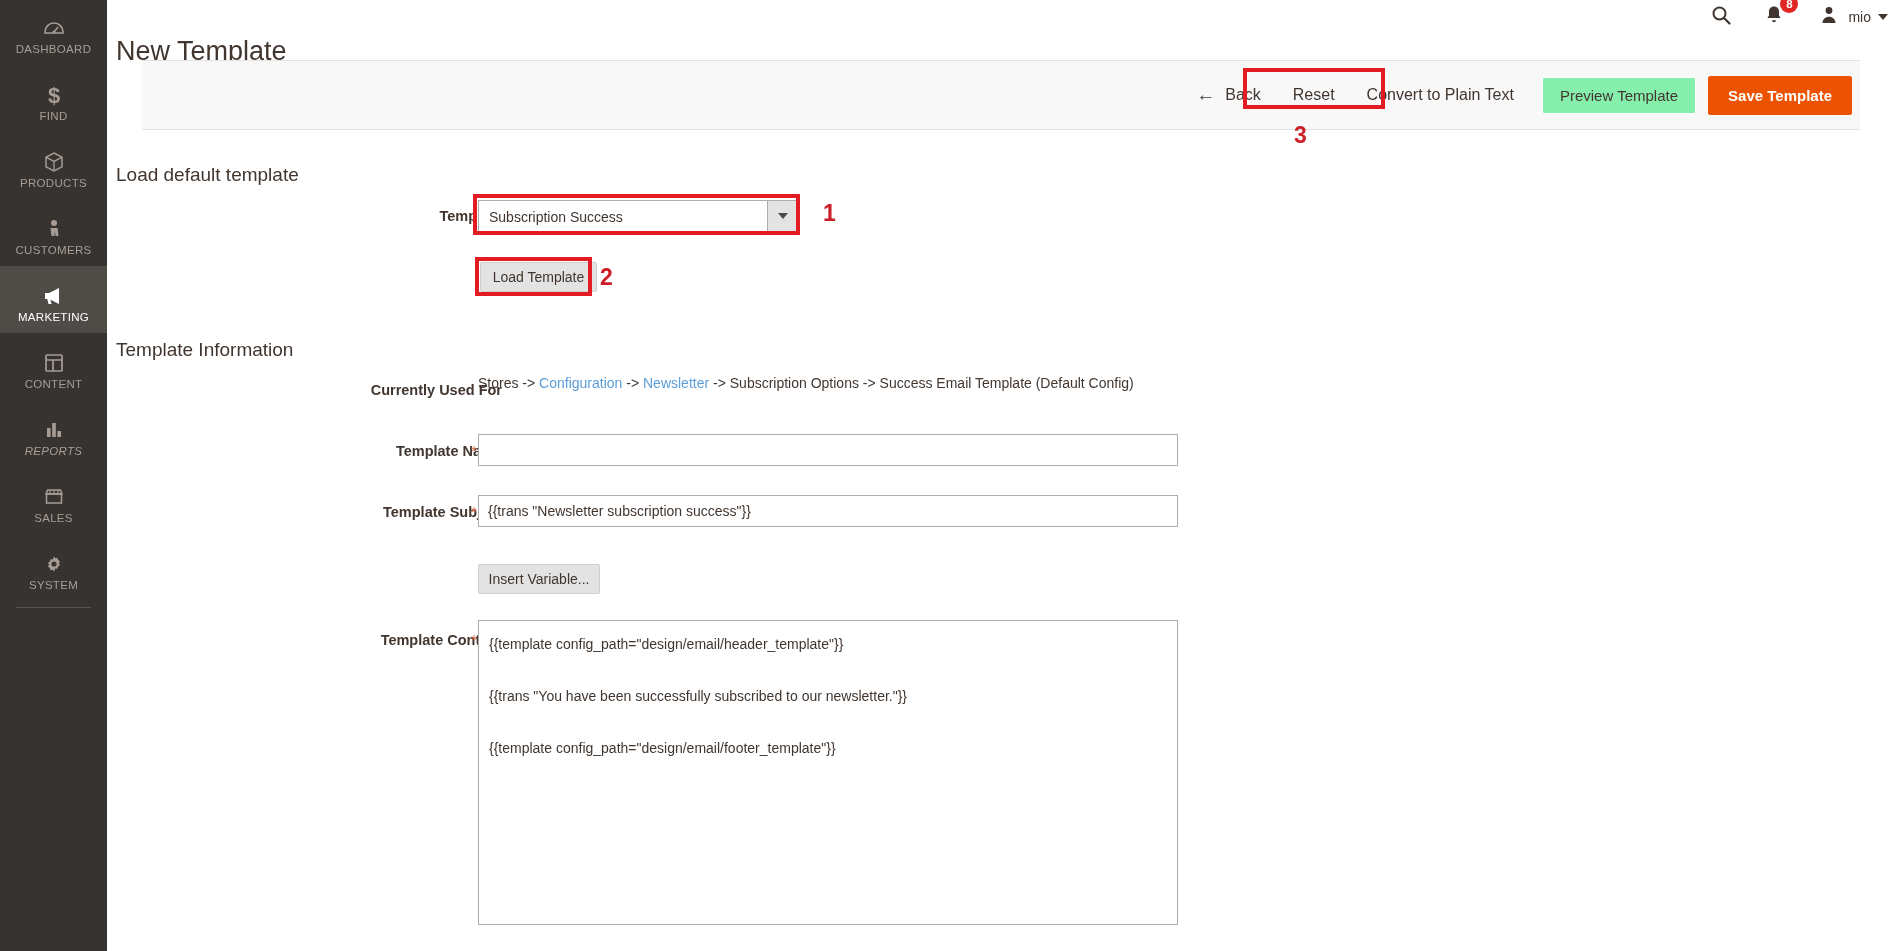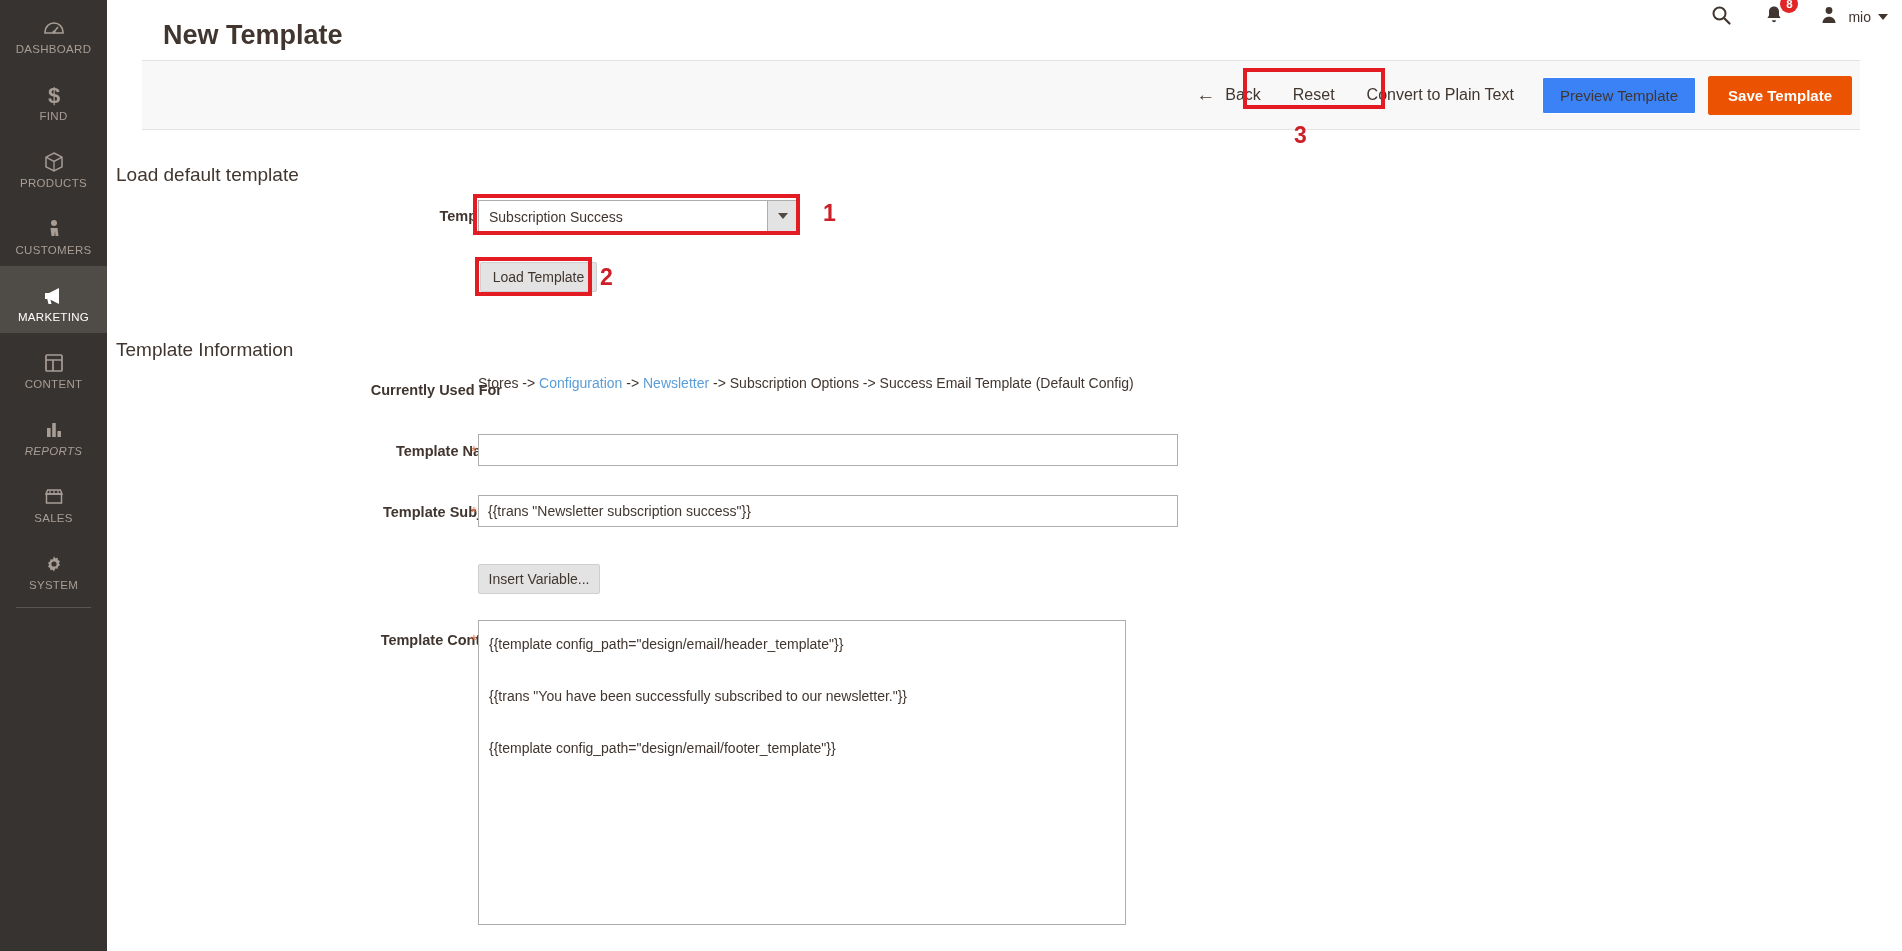--- a/index.html
+++ b/index.html
@@ -59,27 +59,26 @@
 
   
   .page-header {
     position: absolute;
     left: 107px; top: 0;
     width: 1795px; height: 55px;
     background: #ffffff;
   }
   .page-title {
     position: absolute;
-    left: 9px; top: 0px;
+    left: 9px; top: 16px;
     font-size: 27px;
     color: #41362f;
-    font-weight: bold;
+    font-weight: normal;
     line-height: 34px;
     white-space: nowrap;
-    margin-left: 47px;
   }
   .header-right {
     position: absolute;
     right: 14px; top: 0px;
     height: 34px;
     display: flex;
     align-items: center;
     gap: 0px;
   }
   .hdr-btn {
@@ -435,21 +434,21 @@
     <div class="tb-link">
       <span class="arrow-left">←</span>
       <span>Back</span>
     </div>
     <div class="tb-link">
       <span>Reset</span>
     </div>
     <div class="tb-link">
       <span>Convert to Plain Text</span>
     </div>
-    <button class="tb-btn" style="background:#3b82f6;border-color:#ffffff;text-align:right;">Preview Template</button>
+    <button class="tb-btn" style="background:#86efac;border-color:#ffffff;text-align:right;">Preview Template</button>
     <button class="tb-btn primary">Save Template</button>
   </div>
 
   <div class="anno-box" style="left:1243px; top:68px; width:142px; height:41px;"></div>
   <div class="anno-num" style="left:1294px; top:124px;">3</div>
 
   <main class="content">
 
     <h2 class="section-title" style="left:9px; top:18px;">Load default template</h2>
 
@@ -477,21 +476,21 @@
     <input class="text-input" type="text" style="left: 371px; top: 304px; width: 700px; height: 32px;" value="">
 
     <span class="lbl-abs" style="left:244px; top:374px; width:151px;">Template Subject</span>
     <span class="req-star" style="position:absolute; left:358px; top:373px;">*</span>
     <input class="text-input" type="text" style="left: 371px; top: 365px; width: 700px; height: 32px;" value="{{trans &quot;Newsletter subscription success&quot;}}">
 
     <button class="gray-btn" style="left:371px; top:434px; width:122px; height:30px;">Insert Variable...</button>
 
     <span class="lbl-abs" style="left:246px; top:502px; width:149px;">Template Content</span>
     <span class="req-star" style="position:absolute; left:358px; top:501px;">*</span>
-    <textarea class="text-area" style="left: 371px; top: 490px; width: 648px; height: 305px;">{{template config_path="design/email/header_template"}}
+    <textarea class="text-area" style="left: 371px; top: 490px; width: 700px; height: 305px;">{{template config_path="design/email/header_template"}}
 
 {{trans "You have been successfully subscribed to our newsletter."}}
 
 {{template config_path="design/email/footer_template"}}</textarea>
   </main>
 
   <div class="anno-box" style="left:473px; top:194px; width:327px; height:41px;"></div>
   <div class="anno-num" style="left:823px; top:202px;">1</div>
 
   <div class="anno-box" style="left:475px; top:257px; width:117px; height:39px;"></div>

